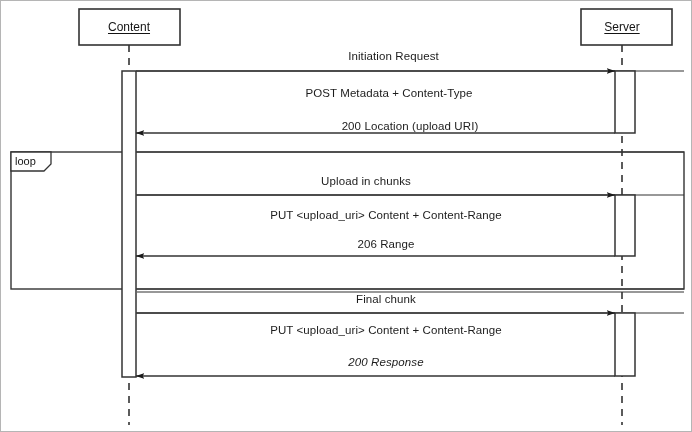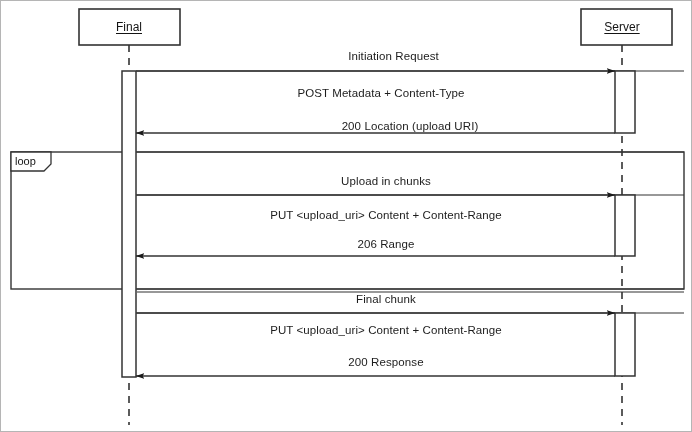--- a/index.html
+++ b/index.html
@@ -70,26 +70,26 @@
         <line x1="614" y1="132" x2="135" y2="132" stroke="#333333" stroke-width="1.5" marker-end="url(#arrowFilled)"></line>
         <line x1="135" y1="194" x2="614" y2="194" stroke="#333333" stroke-width="1.5" marker-end="url(#arrowFilled)"></line>
         <line x1="614" y1="255" x2="135" y2="255" stroke="#333333" stroke-width="1.5" marker-end="url(#arrowFilled)"></line>
         <line x1="135" y1="312" x2="614" y2="312" stroke="#333333" stroke-width="1.5" marker-end="url(#arrowFilled)"></line>
         <line x1="614" y1="375" x2="135" y2="375" stroke="#333333" stroke-width="1.5" marker-end="url(#arrowFilled)"></line>
       </g>
   </svg>
 
   <div id="text-layer">
       <div class="frag-tag" style="left: 14px; top: 154px; transform: none;">loop</div>
-      <div class="actor-name" style="left: 128px; top: 26px;">Final</div>
+      <div class="actor-name" style="left: 128px; top: 26px;">Content</div>
       <div class="actor-name" style="left: 621px; top: 26px; text-align: center;">Server</div>
       <div class="lbl" style="left: 385px; top: 55px; padding-left: 15px;">Initiation Request</div>
-      <div class="lbl" style="left: 380px; top: 92px;">POST Metadata + Content-Type</div>
+      <div class="lbl" style="left: 388px; top: 92px;">POST Metadata + Content-Type</div>
       <div class="lbl" style="left: 385px; top: 125px; margin-left: 24px;">200 Location (upload URI)</div>
-      <div class="lbl" style="left: 385px; top: 180px;">Upload in chunks</div>
+      <div class="lbl" style="left: 365px; top: 180px;">Upload in chunks</div>
       <div class="lbl" style="left: 385px; top: 214px;">PUT &lt;upload_uri&gt; Content + Content-Range</div>
       <div class="lbl" style="left: 385px; top: 243px;">206 Range</div>
       <div class="lbl" style="left: 385px; top: 298px;">Final chunk</div>
       <div class="lbl" style="left: 385px; top: 329px;">PUT &lt;upload_uri&gt; Content + Content-Range</div>
-      <div class="lbl" style="left: 385px; top: 361px;">200 Response</div>
+      <div class="lbl" style="left: 385px; top: 361px; font-style: italic;">200 Response</div>
     </div>
 
 </div>
 
 </body></html>

